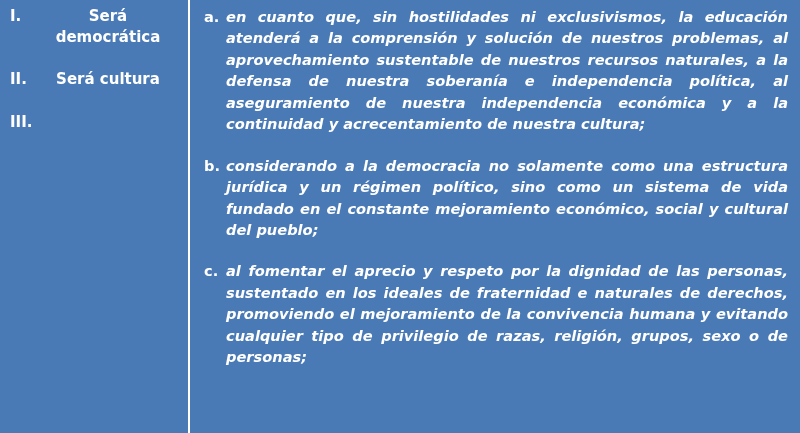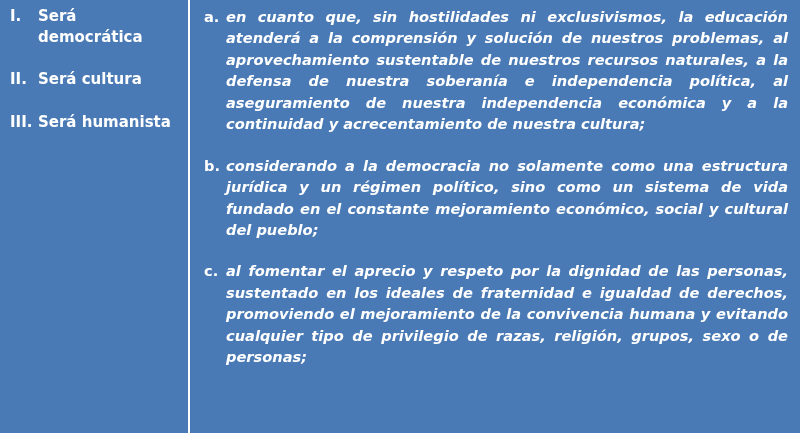--- a/index.html
+++ b/index.html
@@ -43,20 +43,21 @@
     line-height: 1.38;
     margin-bottom: 22px;
   }
   .roman-item .marker {
     flex: 0 0 28px;
     text-align: left;
     padding-left: 2px;
   }
   .roman-item .txt {
     flex: 1 1 auto;
+    text-align: center;
   }
   .letter-item {
     display: flex;
     color: #ffffff;
     font-weight: bold;
     font-size: 14.6px;
     line-height: 1.47;
     margin-bottom: 20px;
     text-align: justify;
   }
@@ -86,37 +87,36 @@
       <span class="txt">Será democrática</span>
     </div>
 
     <div class="roman-item">
       <span class="marker">II.</span>
       <span class="txt">Será cultura</span>
     </div>
 
     <div class="roman-item">
       <span class="marker">III.</span>
-      <span class="txt">Será humanista</span>
     </div>
 
   </div>
 
   <div class="right-col">
 
     <div class="letter-item">
       <span class="marker">a.</span>
       <span class="txt">en cuanto que, sin hostilidades ni exclusivismos, la educación atenderá a la comprensión y solución de nuestros problemas, al aprovechamiento sustentable de nuestros recursos naturales, a la defensa de nuestra soberanía e independencia política, al aseguramiento de nuestra independencia económica y a la continuidad y acrecentamiento de nuestra cultura;</span>
     </div>
 
     <div class="letter-item">
       <span class="marker">b.</span>
       <span class="txt">considerando a la democracia no solamente como una estructura jurídica y un régimen político, sino como un sistema de vida fundado en el constante mejoramiento económico, social y cultural del pueblo;</span>
     </div>
 
     <div class="letter-item">
       <span class="marker">c.</span>
-      <span class="txt">al fomentar el aprecio y respeto por la dignidad de las personas, sustentado en los ideales de fraternidad e igualdad de derechos, promoviendo el mejoramiento de la convivencia humana y evitando cualquier tipo de privilegio de razas, religión, grupos, sexo o de personas;</span>
+      <span class="txt">al fomentar el aprecio y respeto por la dignidad de las personas, sustentado en los ideales de fraternidad e naturales de derechos, promoviendo el mejoramiento de la convivencia humana y evitando cualquier tipo de privilegio de razas, religión, grupos, sexo o de personas;</span>
     </div>
 
   </div>
 
 </div>
 
 </body></html>

